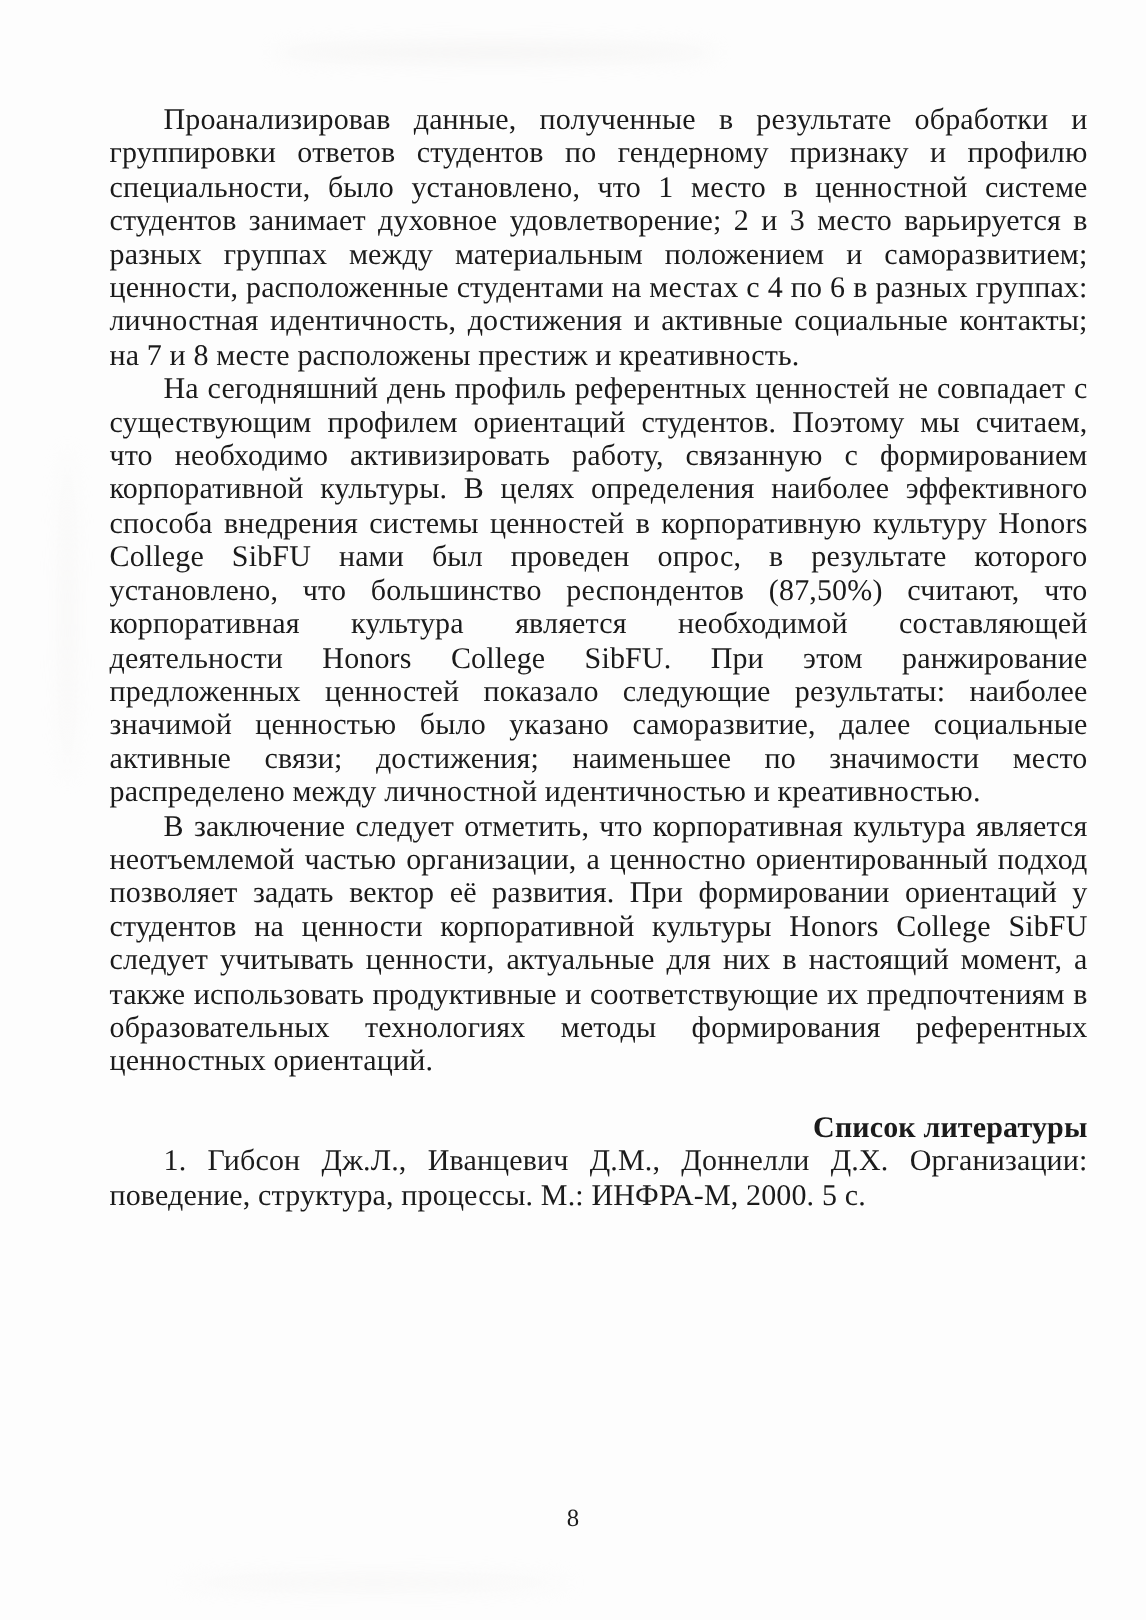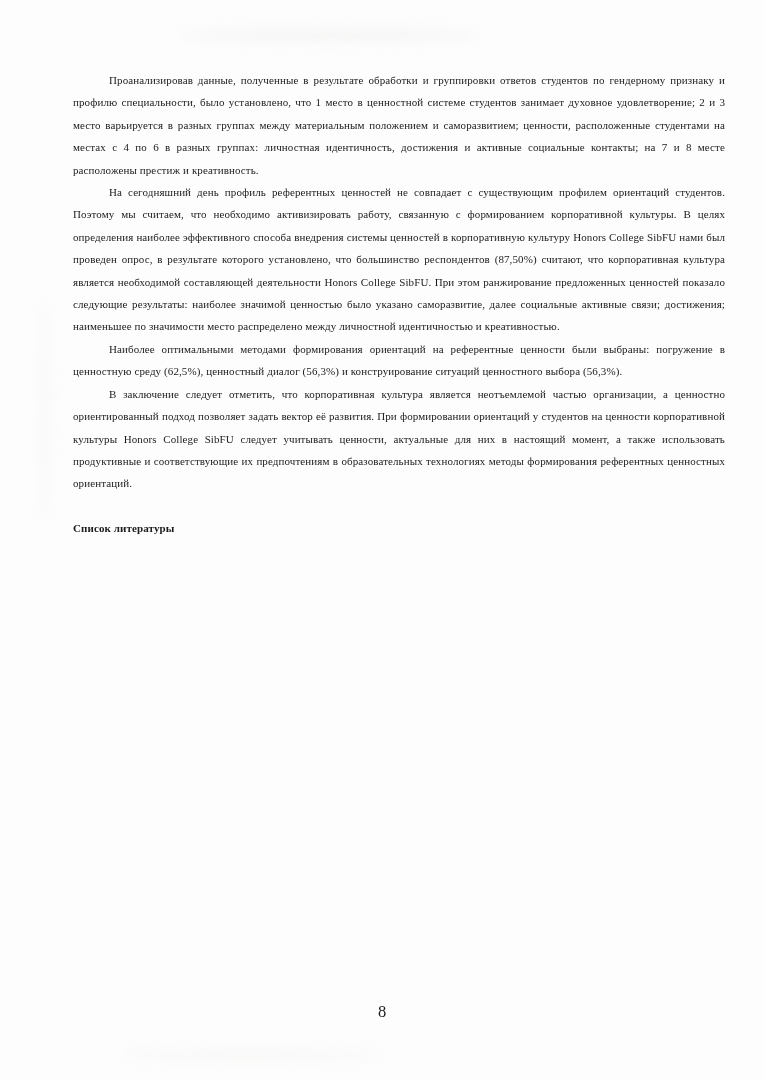--- a/index.html
+++ b/index.html
@@ -28,32 +28,32 @@
   .smudge-1 { left: 180px; top: 28px; width: 300px; height: 14px; background: #f0efee; }
   .smudge-2 { left: 40px;  top: 300px; width: 10px;  height: 220px; background: #f3f2f1; }
   .smudge-3 { left: 120px; top: 1050px; width: 260px; height: 10px; background: #f2f1f0; }
 
   .text-block {
     position: absolute;
     left: 73px;
     top: 69px;
     width: 652px;
     text-align: justify;
-    font-size: 11px;
+    font-size: 20px;
     line-height: 22.4px;
     letter-spacing: 0.1px;
   }
   .para {
     margin: 0;
     text-indent: 36px;
   }
   .refs-heading {
     margin: 22px 0 0 0;
     text-indent: 0;
-    text-align: left;
+    text-align: right;
     font-weight: bold;
   }
   .ref-item {
     margin: 0;
     text-indent: 36px;
   }
   .page-number {
     position: absolute;
     left: 0;
     top: 1001px;
@@ -68,22 +68,22 @@
 
 <div class="page">
 
   <div class="scan-smudge smudge-1"></div>
   <div class="scan-smudge smudge-2"></div>
   <div class="scan-smudge smudge-3"></div>
 
   <div class="text-block">
     <p class="para">Проанализировав данные, полученные в результате обработки и группировки ответов студентов по гендерному признаку и профилю специальности, было установлено, что 1 место в ценностной системе студентов занимает духовное удовлетворение; 2 и 3 место варьируется в разных группах между материальным положением и саморазвитием; ценности, расположенные студентами на местах с 4 по 6 в разных группах: личностная идентичность, достижения и активные социальные контакты; на 7 и 8 месте расположены престиж и креативность.</p>
     <p class="para">На сегодняшний день профиль референтных ценностей не совпадает с существующим профилем ориентаций студентов. Поэтому мы считаем, что необходимо активизировать работу, связанную с формированием корпоративной культуры. В целях определения наиболее эффективного способа внедрения системы ценностей в корпоративную культуру Honors College SibFU нами был проведен опрос, в результате которого установлено, что большинство респондентов (87,50%) считают, что корпоративная культура является необходимой составляющей деятельности Honors College SibFU. При этом ранжирование предложенных ценностей показало следующие результаты: наиболее значимой ценностью было указано саморазвитие, далее социальные активные связи; достижения; наименьшее по значимости место распределено между личностной идентичностью и креативностью.</p>
-    <p class="para">Наиболее оптимальными методами формирования ориентаций на референтные ценности были выбраны: погружение в ценностную среду (62,5%), ценностный диалог (56,3%) и конструирование ситуаций ценностного выбора (56,3%).</p>
     <p class="para">В заключение следует отметить, что корпоративная культура является неотъемлемой частью организации, а ценностно ориентированный подход позволяет задать вектор её развития. При формировании ориентаций у студентов на ценности корпоративной культуры Honors College SibFU следует учитывать ценности, актуальные для них в настоящий момент, а также использовать продуктивные и соответствующие их предпочтениям в образовательных технологиях методы формирования референтных ценностных ориентаций.</p>
 
     <p class="refs-heading">Список литературы</p>
 
+    <p class="ref-item">1. Гибсон Дж.Л., Иванцевич Д.М., Доннелли Д.Х. Организации: поведение, структура, процессы. М.: ИНФРА-М, 2000. 5 с.</p>
   </div>
 
   <div class="page-number">8</div>
 
 </div>
 
 </body></html>

